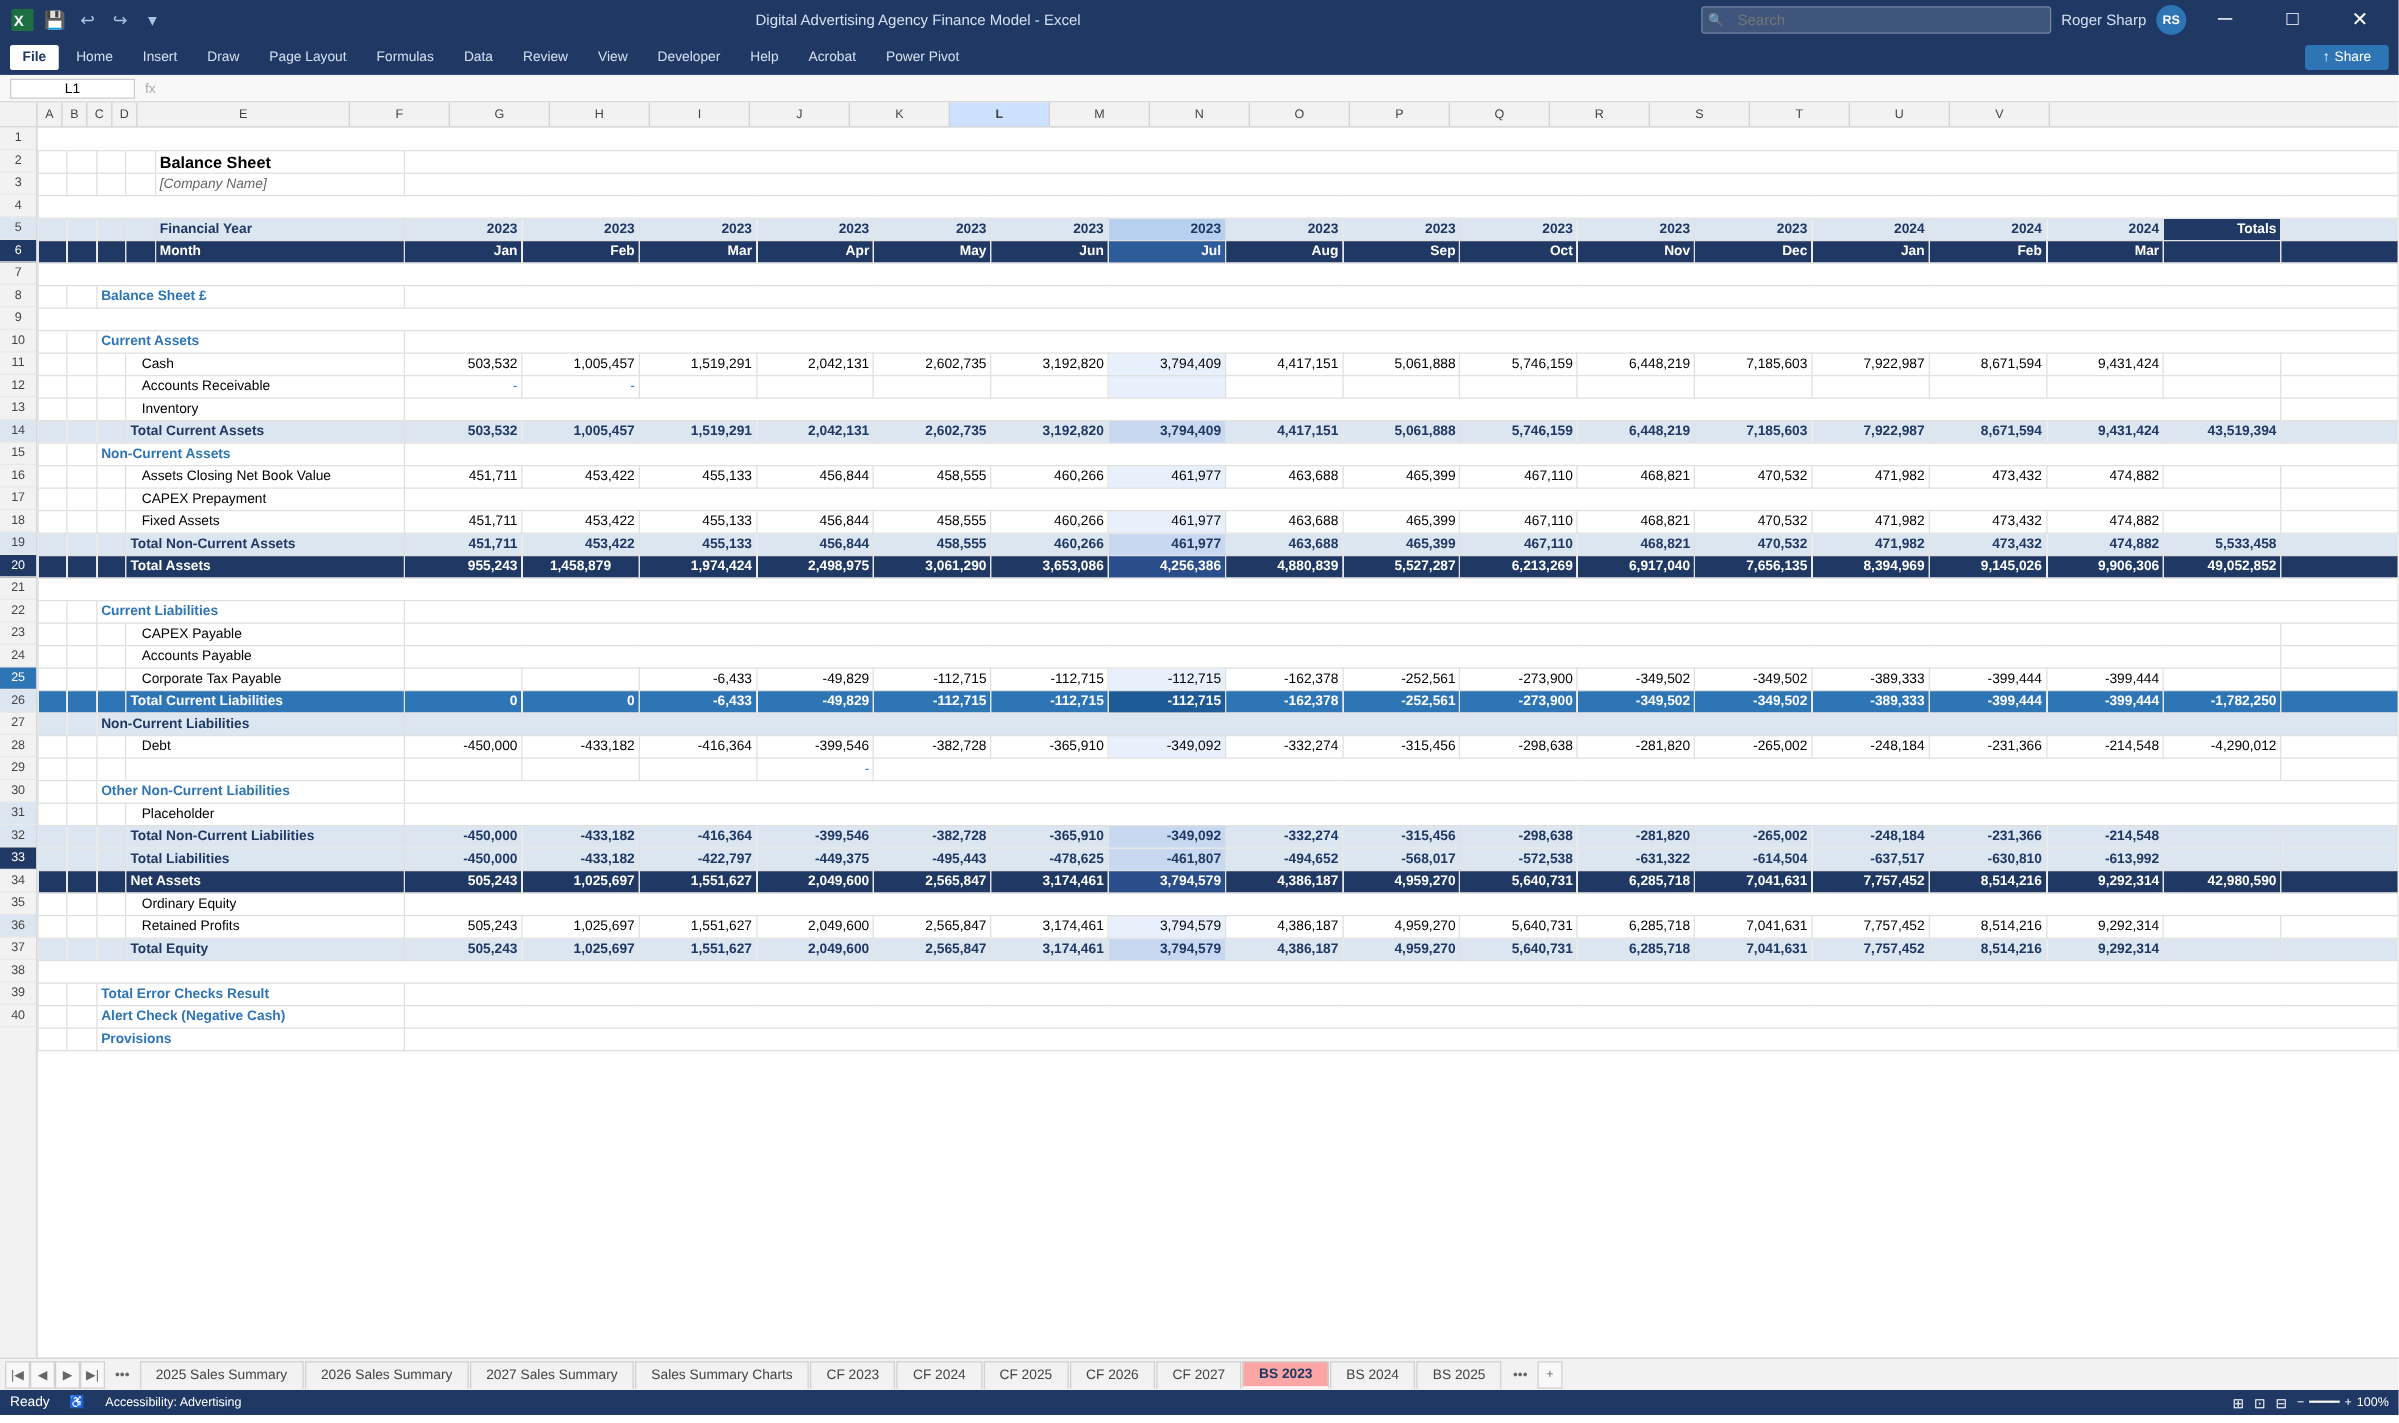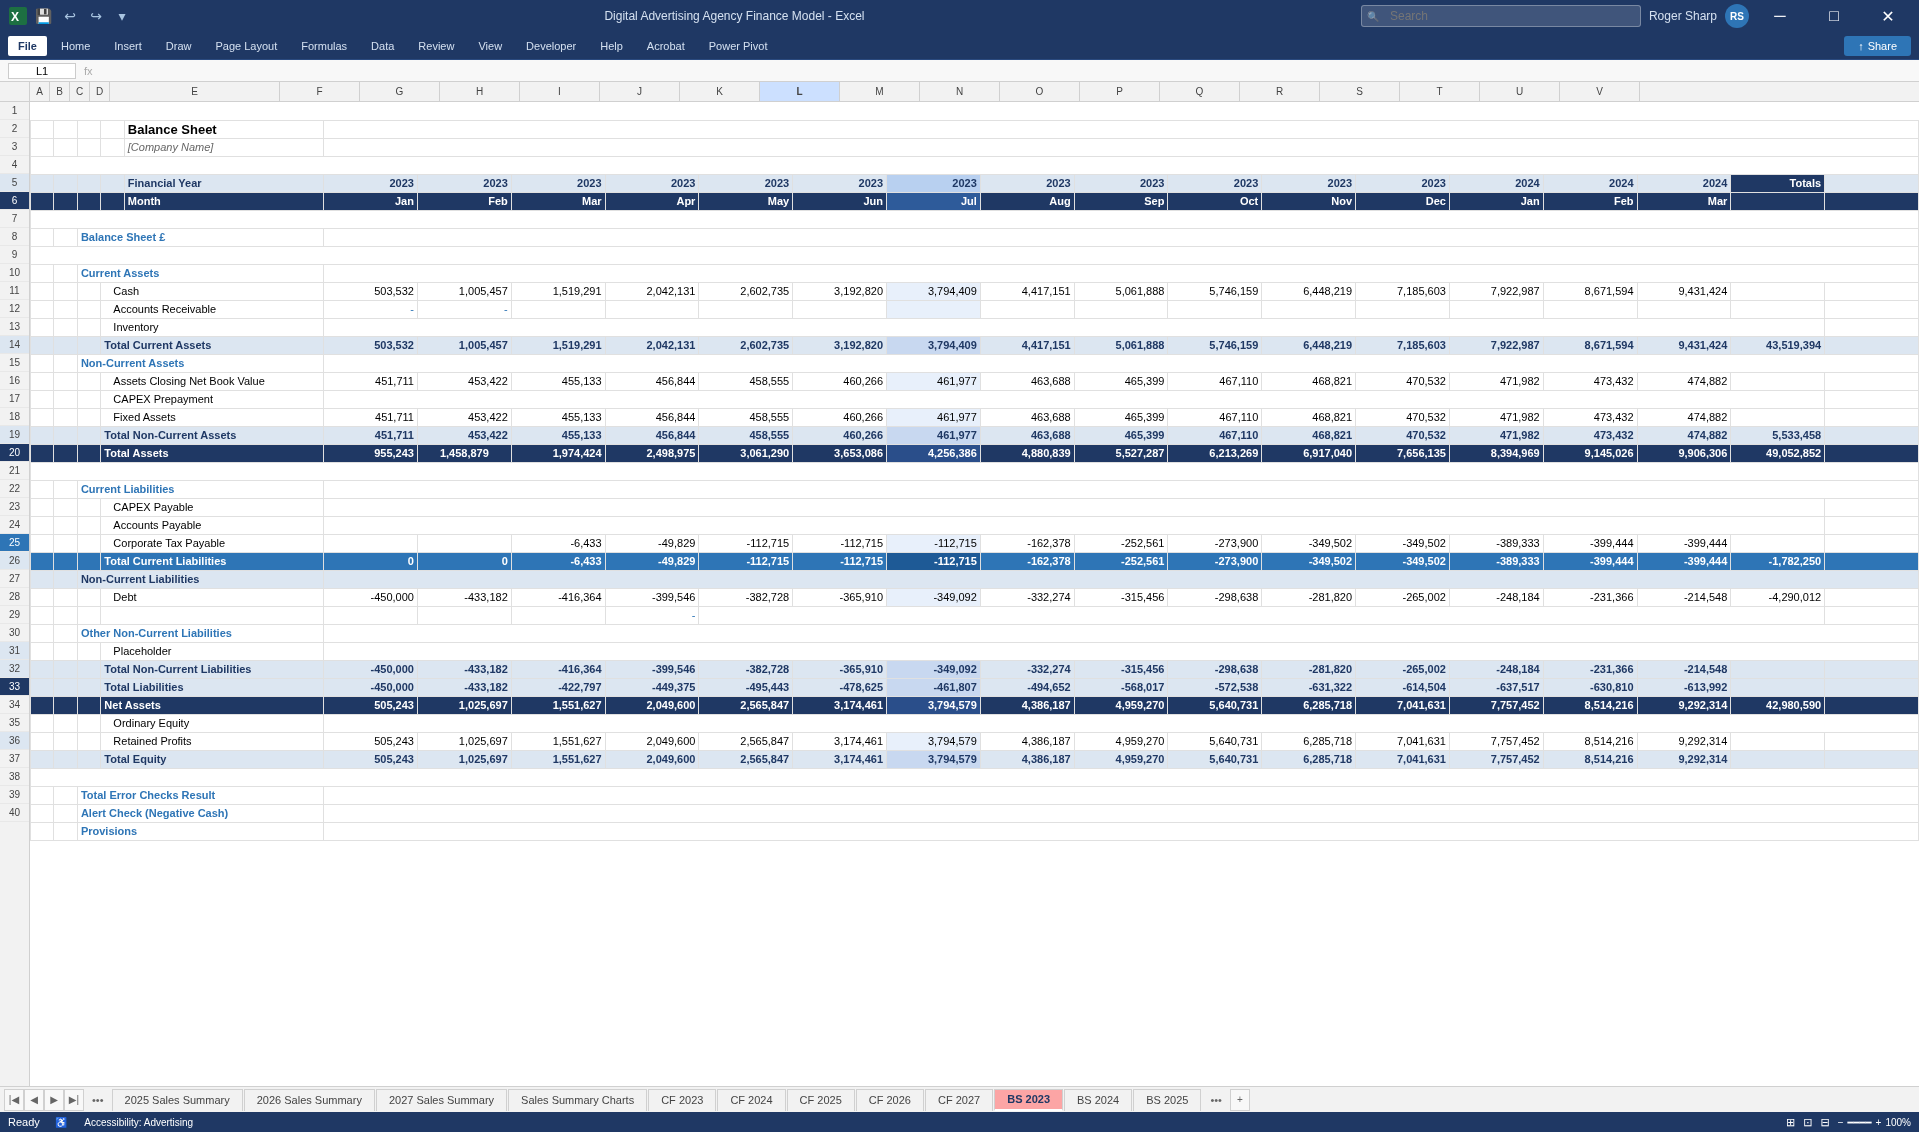--- a/index.html
+++ b/index.html
@@ -95,21 +95,21 @@
       background: #f8f8f8;
       border-bottom: 1px solid #d0d0d0;
       display: flex;
       align-items: center;
       padding: 0 8px;
       font-size: 11px;
       color: #333;
       gap: 8px;
     }
     .name-box {
-      width: 68px;
+      width: 100px;
       border: 1px solid #ccc;
       padding: 1px 4px;
       font-size: 11px;
       text-align: center;
     }
     .formula-bar-divider { color: #aaa; }
 
     .sheet-body {
       display: flex;
       flex: 1;

